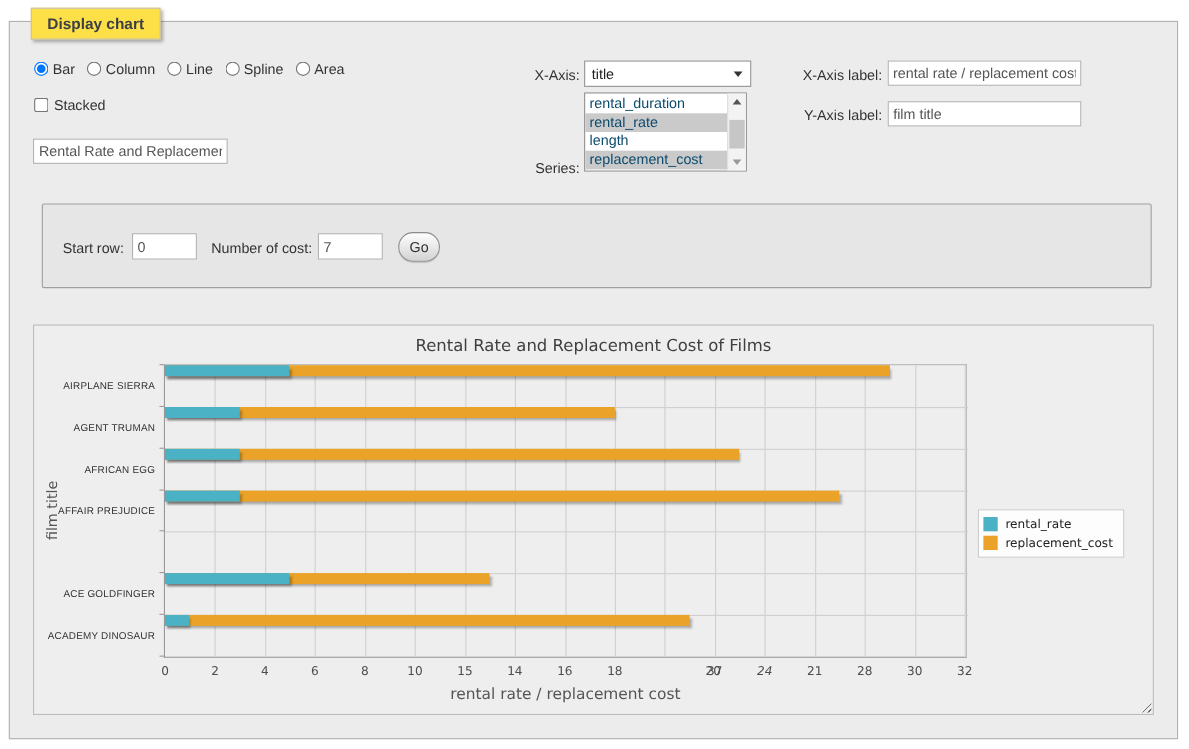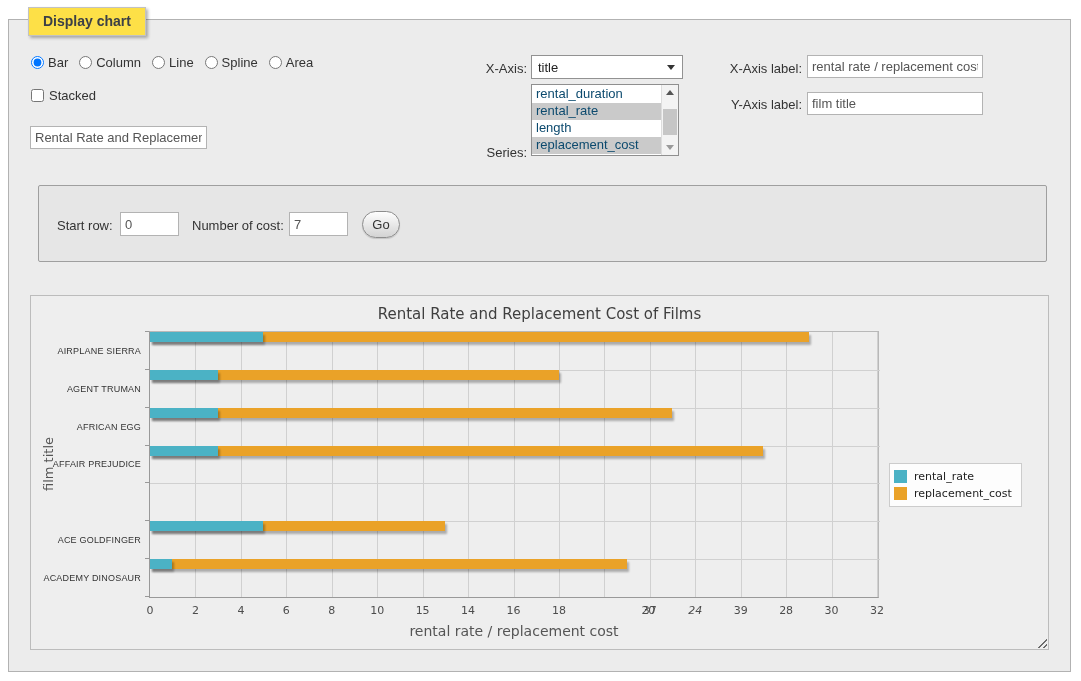--- a/index.html
+++ b/index.html
@@ -233,21 +233,21 @@
         <div class="xtick-label" style="left: 18.75%;">6</div>
         <div class="xtick-label" style="left: 25%;">8</div>
         <div class="xtick-label" style="left: 31.25%;">10</div>
         <div class="xtick-label" style="left: 37.5%;">15</div>
         <div class="xtick-label" style="left: 43.75%;">14</div>
         <div class="xtick-label" style="left: 50%;">16</div>
         <div class="xtick-label" style="left: 56.25%;">18</div>
         <div class="xtick-label" style="left: 62.5%; margin-left: 44px;">20</div>
         <div class="xtick-label" style="left: 68.75%;">37</div>
         <div class="xtick-label" style="left: 75%; font-style: italic;">24</div>
-        <div class="xtick-label" style="left: 81.25%;">39</div>
+        <div class="xtick-label" style="left: 81.25%;">21</div>
         <div class="xtick-label" style="left: 87.5%;">28</div>
         <div class="xtick-label" style="left: 93.75%;">30</div>
         <div class="xtick-label" style="left: 100%;">32</div>
       </div>
     <div id="xaxis-title">rental rate / replacement cost</div>
   </div>
   <div id="chart-legend">
       <div class="leg-row">
         <span class="leg-swatch" style="background: rgb(75, 178, 197);"></span>
         <span class="leg-label">rental_rate</span>

